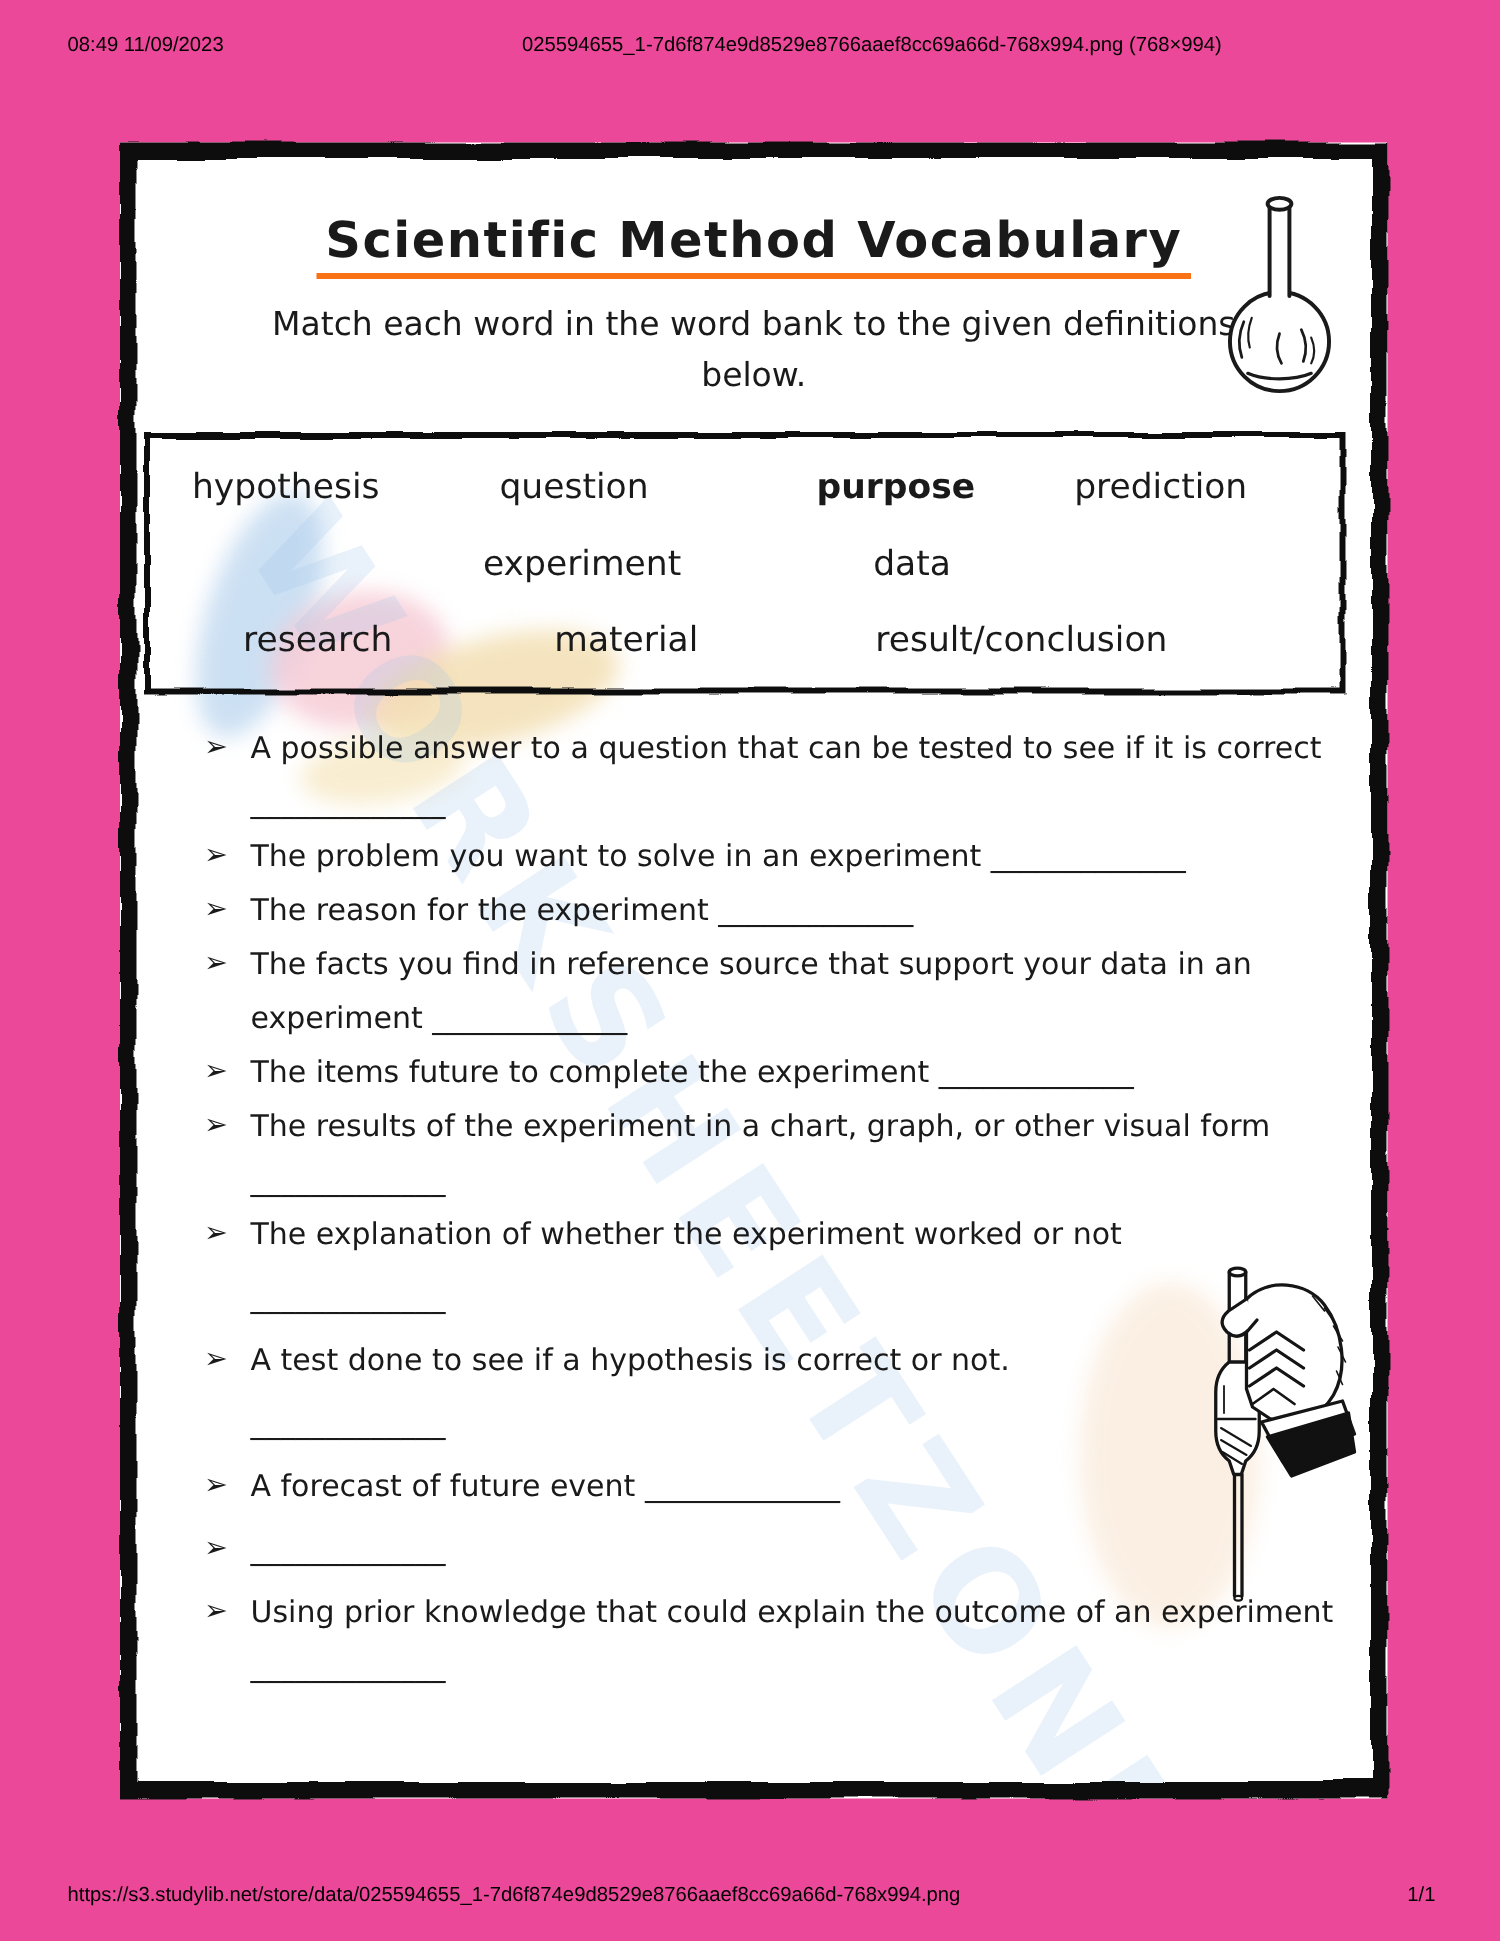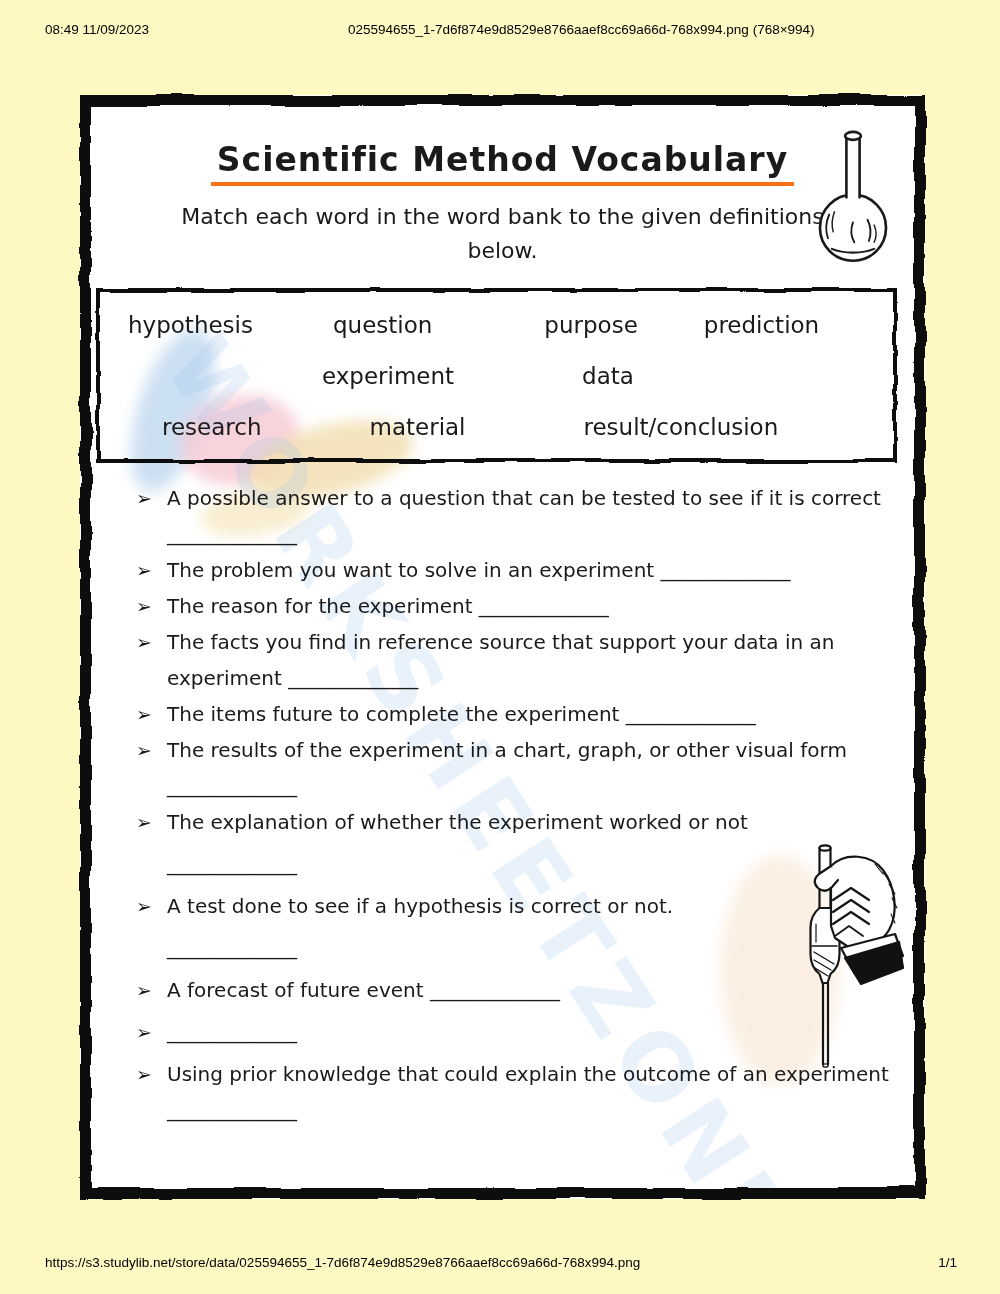--- a/index.html
+++ b/index.html
@@ -3,21 +3,21 @@
 <meta charset="utf-8">
 <style>
   * { margin: 0; padding: 0; box-sizing: border-box; }
   html, body { background: #ffffff; }
   body { font-family: "DejaVu Sans", sans-serif; color: #1a1a1a; }
 
   .page {
     position: relative;
     width: 1000px;
     height: 1294px;
-    background: #fef9c3;
+    background: #ec4899;
     overflow: hidden;
     margin: 0 auto;
   }
 
   
   .print-header, .print-footer {
     position: absolute;
     left: 0; right: 0;
     font-family: "Liberation Sans", sans-serif;
     font-size: 13.5px;
@@ -99,21 +99,21 @@
   }
   .word-bank-border {
     position: absolute; inset: 0;
     border: 4px solid #111;
     filter: url(#rough-edge2);
     pointer-events: none;
   }
   .wb-row { display: flex; font-size: 23px; line-height: 51px; white-space: nowrap; }
   .wb-r1 .wb-word:nth-child(1) { margin-left: 32px; }
   .wb-r1 .wb-word:nth-child(2) { margin-left: 80px; }
-  .wb-r1 .wb-word:nth-child(3) { margin-left: 112px; }
+  .wb-r1 .wb-word:nth-child(3) { margin-left: 112px; font-weight: bold; }
   .wb-r1 .wb-word:nth-child(4) { margin-left: 66px; }
   .wb-r2 .wb-word:nth-child(1) { margin-left: 66px; }
   .wb-r2 .wb-word:nth-child(2) { margin-left: 108px; }
   .wb-r2 .wb-word:nth-child(3) { margin-left: 118px; }
   .wb-r3 .wb-word:nth-child(1) { margin-left: 226px; }
   .wb-r3 .wb-word:nth-child(2) { margin-left: 128px; }
 
   
   .def-list { margin-top: 17px; padding: 0 30px 0 56px; }
   .def-item {

